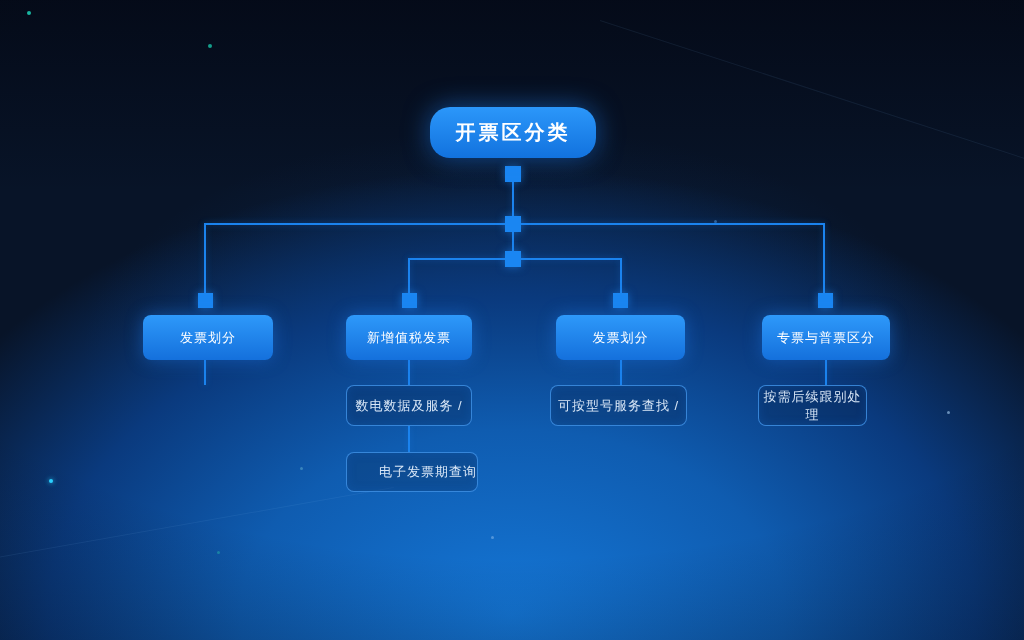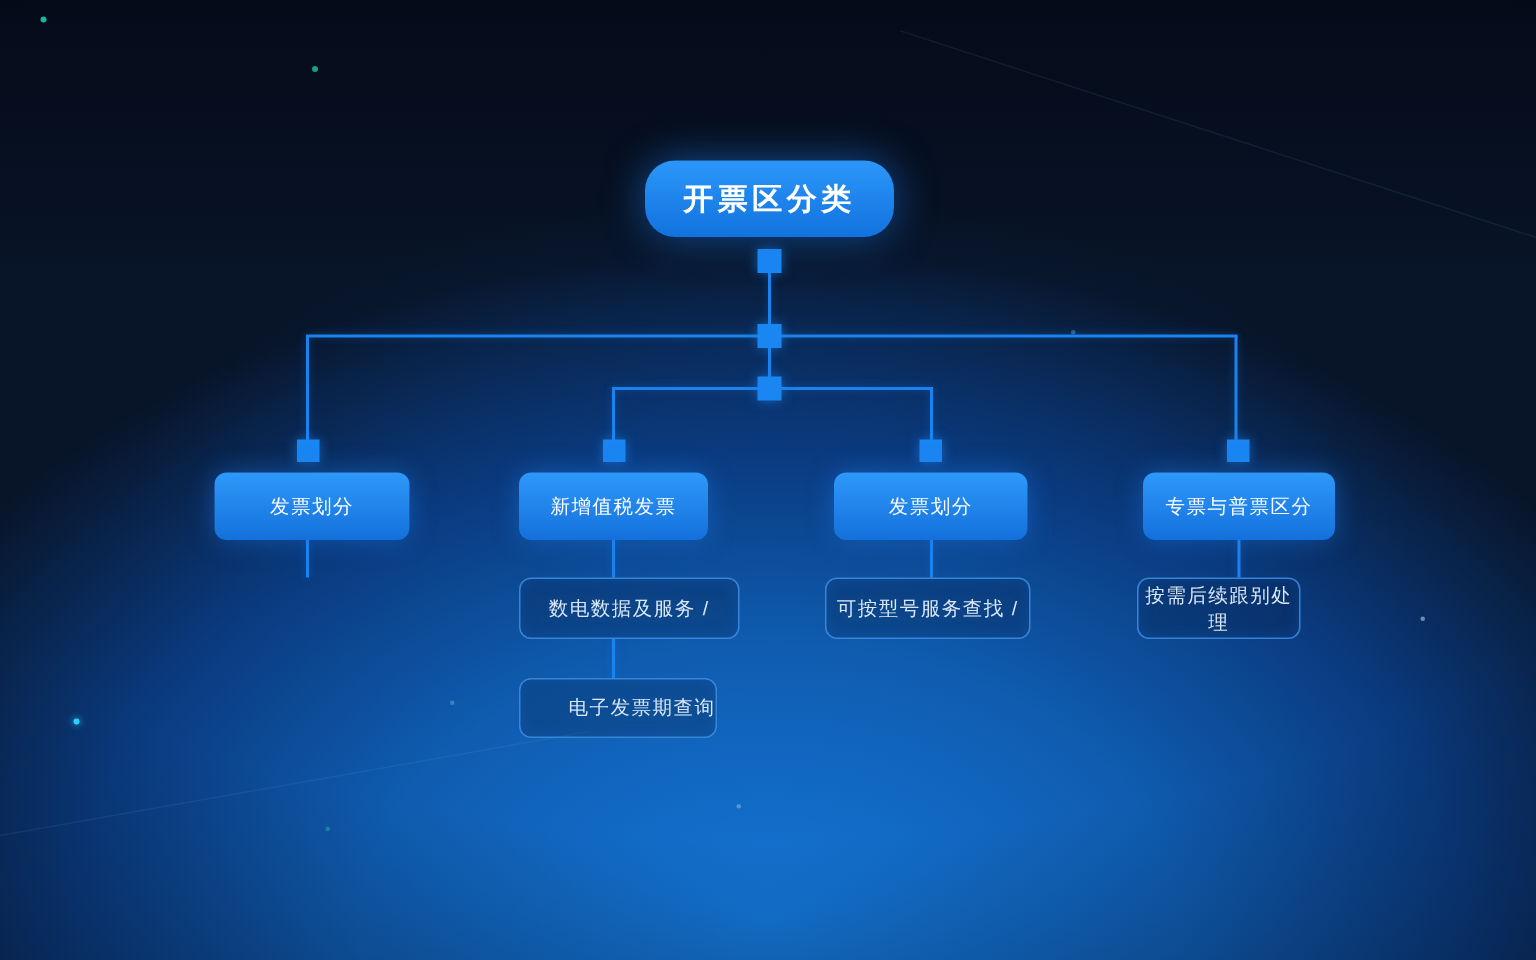--- a/index.html
+++ b/index.html
@@ -32,21 +32,21 @@
   .sub-node{
     height:41px;border-radius:8px;
     border:1.5px solid rgba(62,145,230,0.85);
     background:rgba(6,28,66,0.28);
     color:#d9e7f7;font-size:13px;letter-spacing:1px;
     box-shadow:0 0 10px rgba(25,100,200,0.25) inset;
   }
   .c1{left:143px;width:130px;} .c2{left:346px;width:126px;}
   .c3{left:556px;width:129px;} .c4{left:762px;width:128px;}
   .s1{left:142px;top:385px;width:126px;}
-  .s2a{left:346px;top:385px;width:147px;}
+  .s2a{left:346px;top:385px;width:126px;}
   .s2b{left:346px;top:452px;width:132px;height:40px;justify-content:flex-end;}
   .s3{left:550px;top:385px;width:137px;}
   .s4{left:758px;top:385px;width:109px;}
   .line{position:absolute;background:#1b83ee;box-shadow:0 0 6px rgba(27,131,238,0.4);}
   .sq{position:absolute;width:16px;height:16px;background:#1a86f2;
       box-shadow:0 0 8px rgba(30,134,242,0.6);}
   .sq-s{width:15px;height:15px;}
   .particle{position:absolute;border-radius:50%;}
   .hairline{position:absolute;height:1px;background:rgba(130,190,245,0.09);transform-origin:left center;}
 </style>

